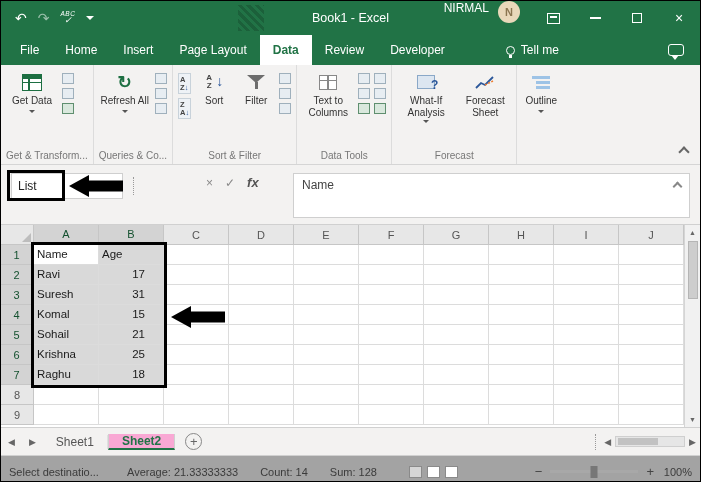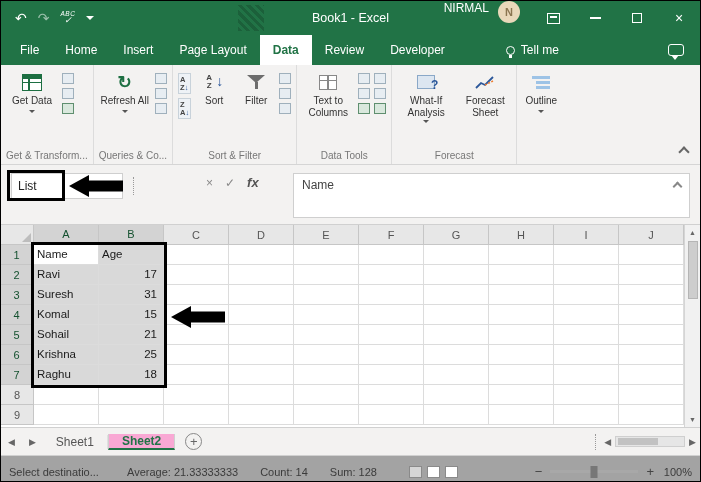--- a/index.html
+++ b/index.html
@@ -91,21 +91,21 @@
 .corner::after{content:"";position:absolute;right:2px;bottom:2px;border-left:9px solid transparent;border-bottom:9px solid #bdbdbd}
 .colhead{width:65px;background:#e7e7e7;border-right:1px solid #c6c6c6;border-bottom:1px solid #c6c6c6;font-size:11px;color:#555;display:flex;align-items:center;justify-content:center}
 .colhead.sel{background:#d3d3d3;border-bottom:2px solid #217346;color:#14512f}
 .rows{position:relative}
 .grow{display:flex;height:20px}
 .rowhead{width:33px;background:#e7e7e7;border-right:1px solid #c6c6c6;border-bottom:1px solid #c6c6c6;font-size:11px;color:#555;display:flex;align-items:center;justify-content:center}
 .rowhead.sel{background:#d3d3d3;border-right:2px solid #217346;color:#14512f}
 .cell{width:65px;border-right:1px solid #dcdcdc;border-bottom:1px solid #dcdcdc;font-size:11.5px;color:#1a1a1a;padding:2.5px 3px 0;white-space:nowrap;overflow:hidden}
 .cell.sel{background:#d9d9d9}
 .cell.active{background:#fff}
-.cell.num{text-align:right;padding-right:6px}
+.cell.num{text-align:right;padding-right:18px}
 .blankstrip{height:2px}
 .vscroll{width:16px;background:#f1f1f1;border-left:1px solid #d5d5d5;display:flex;flex-direction:column;align-items:center;font-size:7px;color:#666;height:202px}
 .vs-btn{height:15px;display:flex;align-items:center;justify-content:center;width:100%}
 .vs-thumb{width:10px;height:58px;background:#cdcdcd;border:1px solid #b5b5b5;margin-top:1px}
 .vs-fill{flex:1}
 
 
 .anno-box{position:absolute;border:3px solid #000;z-index:8;pointer-events:none}
 .nb-anno{left:6px;top:5px;width:58px;height:31px}
 .range-anno{left:30px;top:-3px;width:136px;height:146px}

